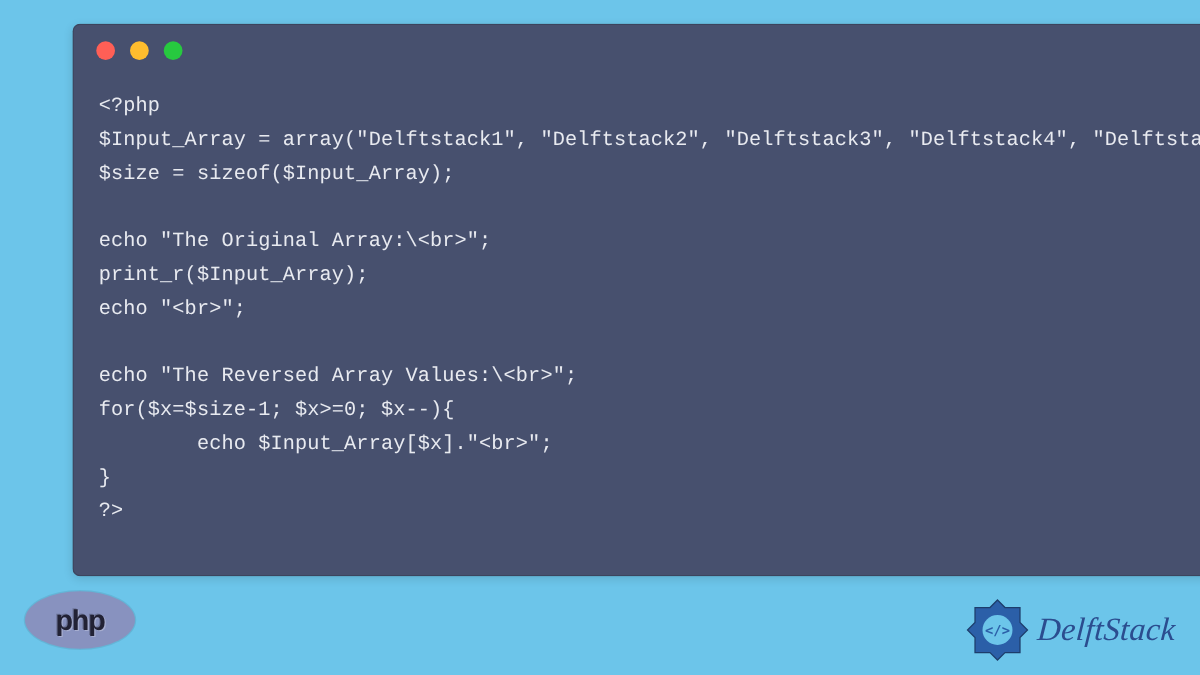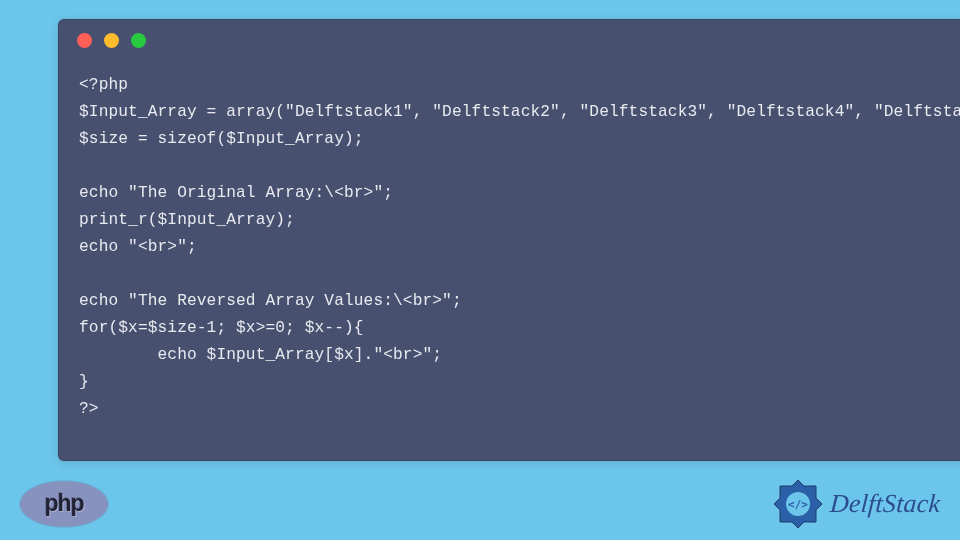--- a/index.html
+++ b/index.html
@@ -46,21 +46,20 @@
     white-space: pre;
     letter-spacing: 0.1px;
   }
   .footer {
     position: absolute;
     left: 0;
     bottom: 0;
     width: 960px;
     height: 67px;
     display: flex;
-    align-items: center;
     justify-content: space-between;
     padding: 0 20px 6px 20px;
   }
   .php-badge {
     position: relative;
     width: 88px;
     height: 46px;
   }
   .php-badge .ellipse {
     width: 88px;

